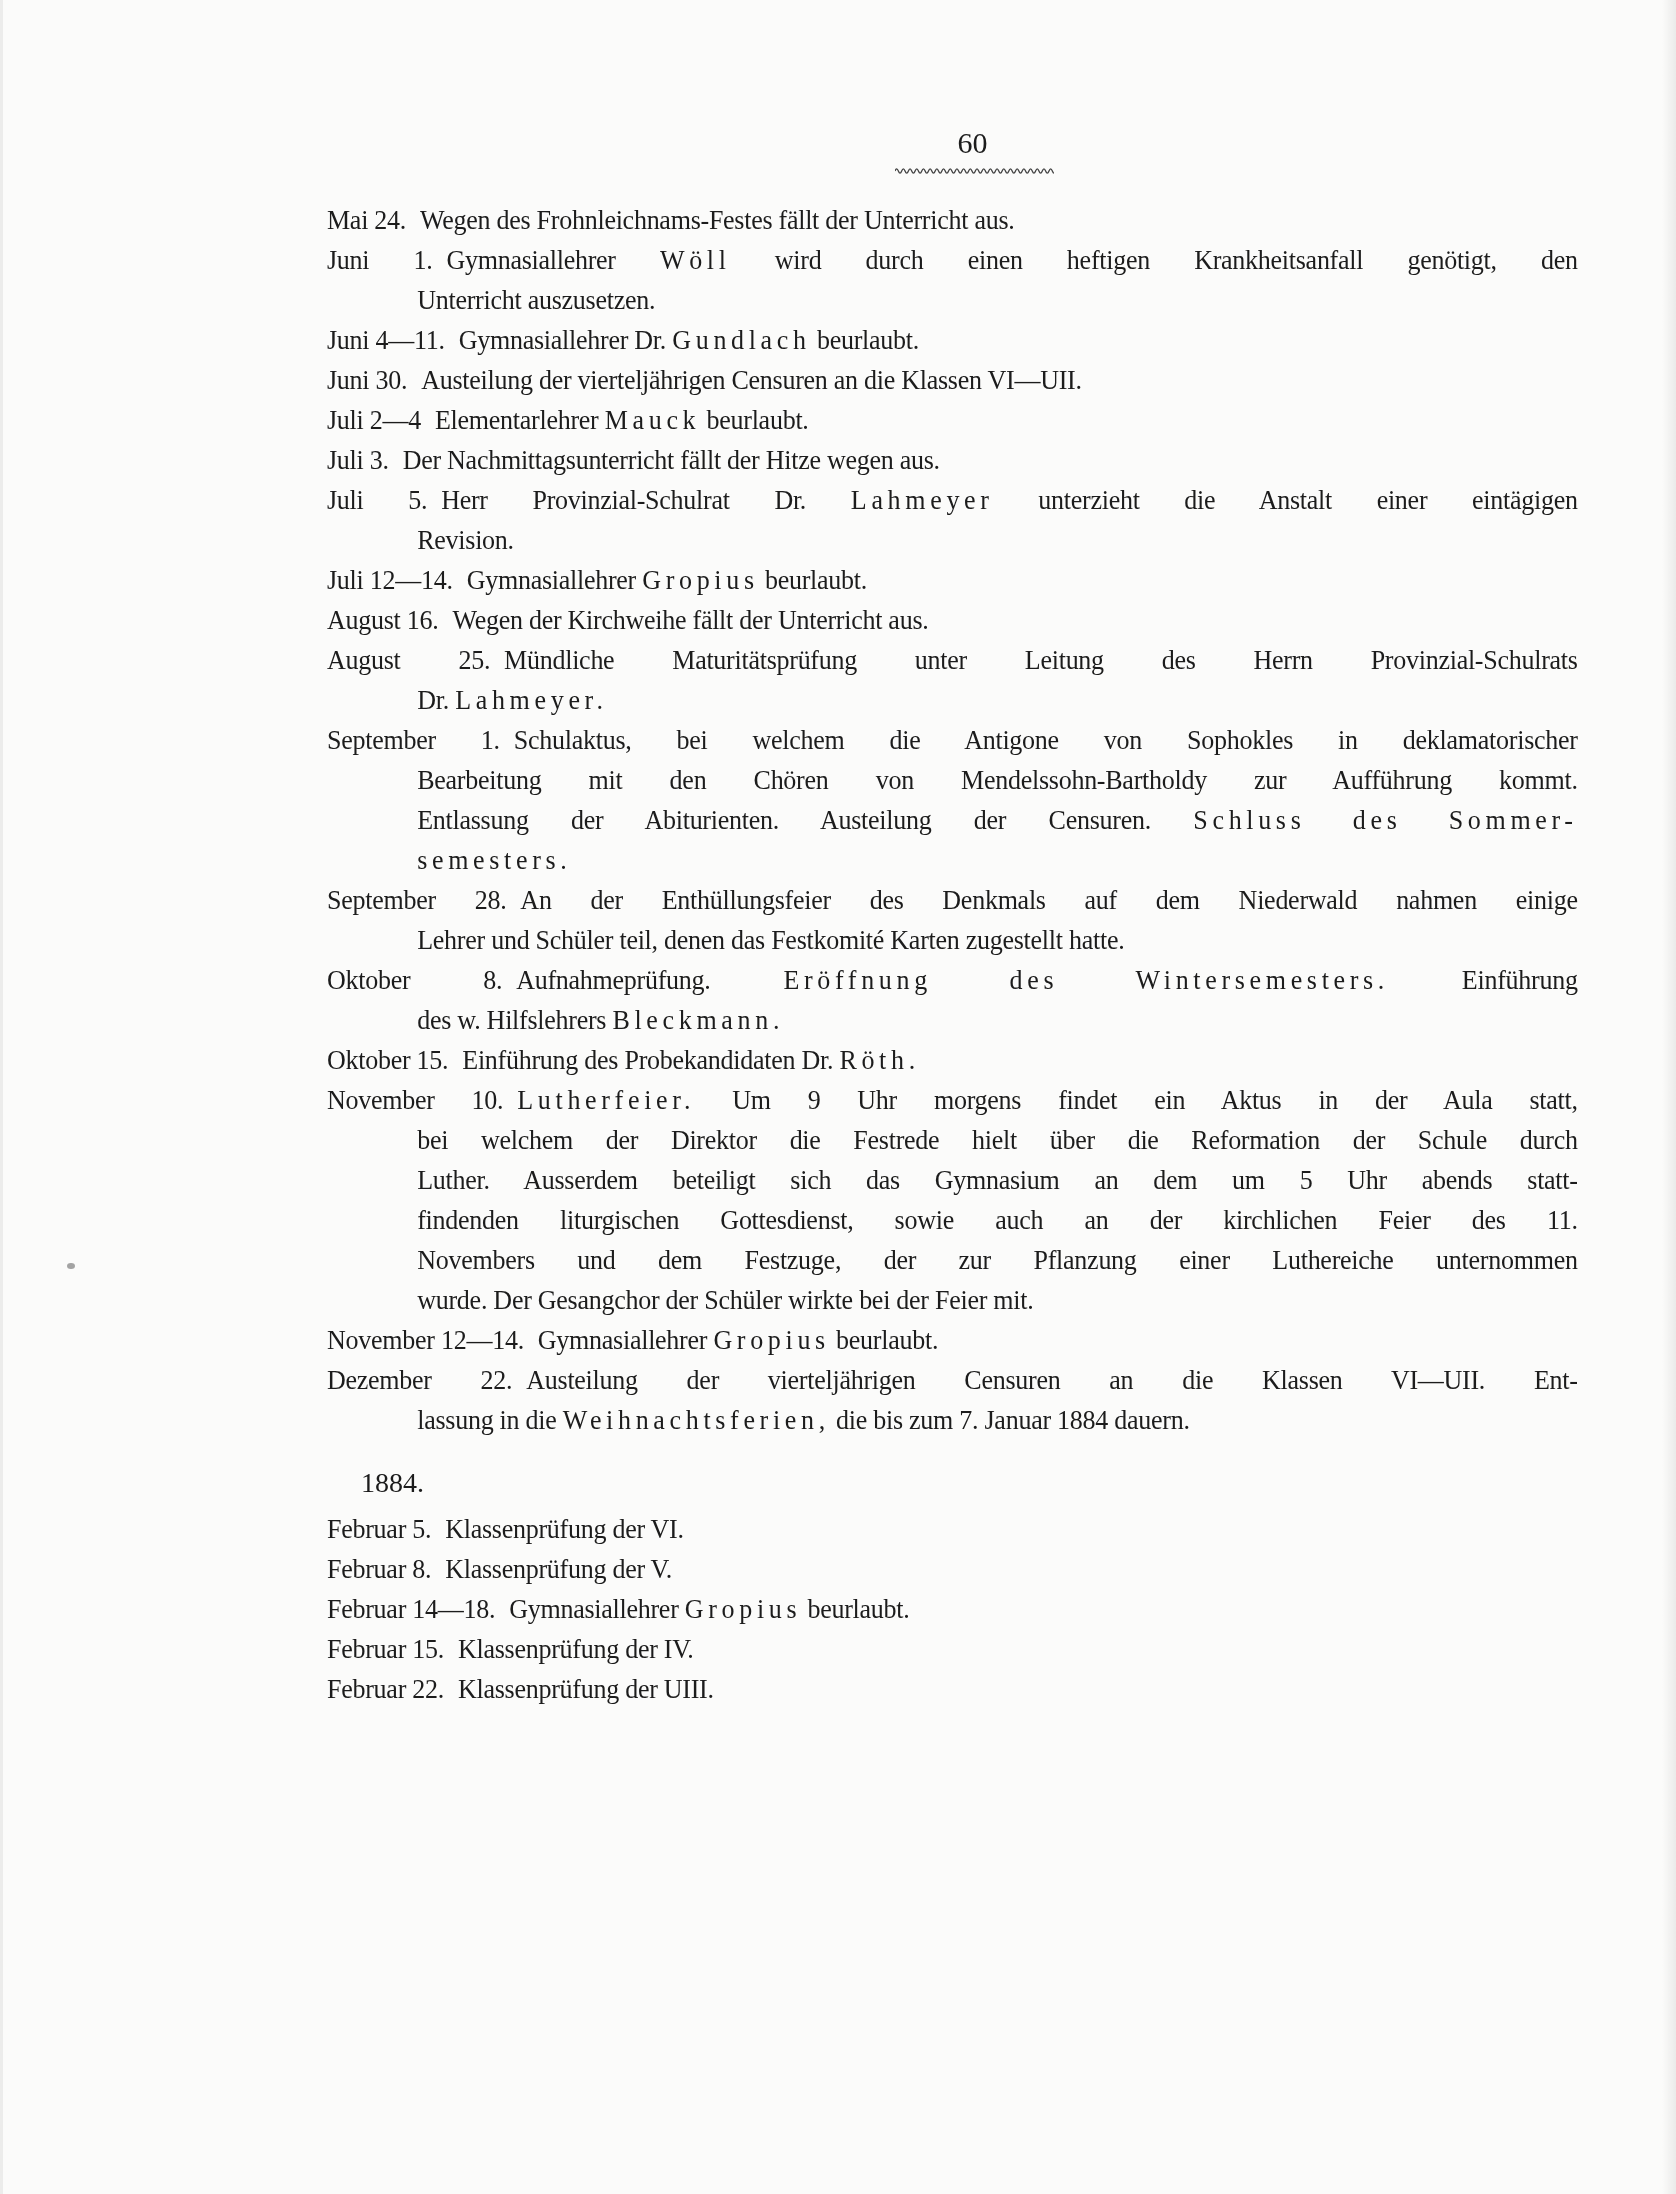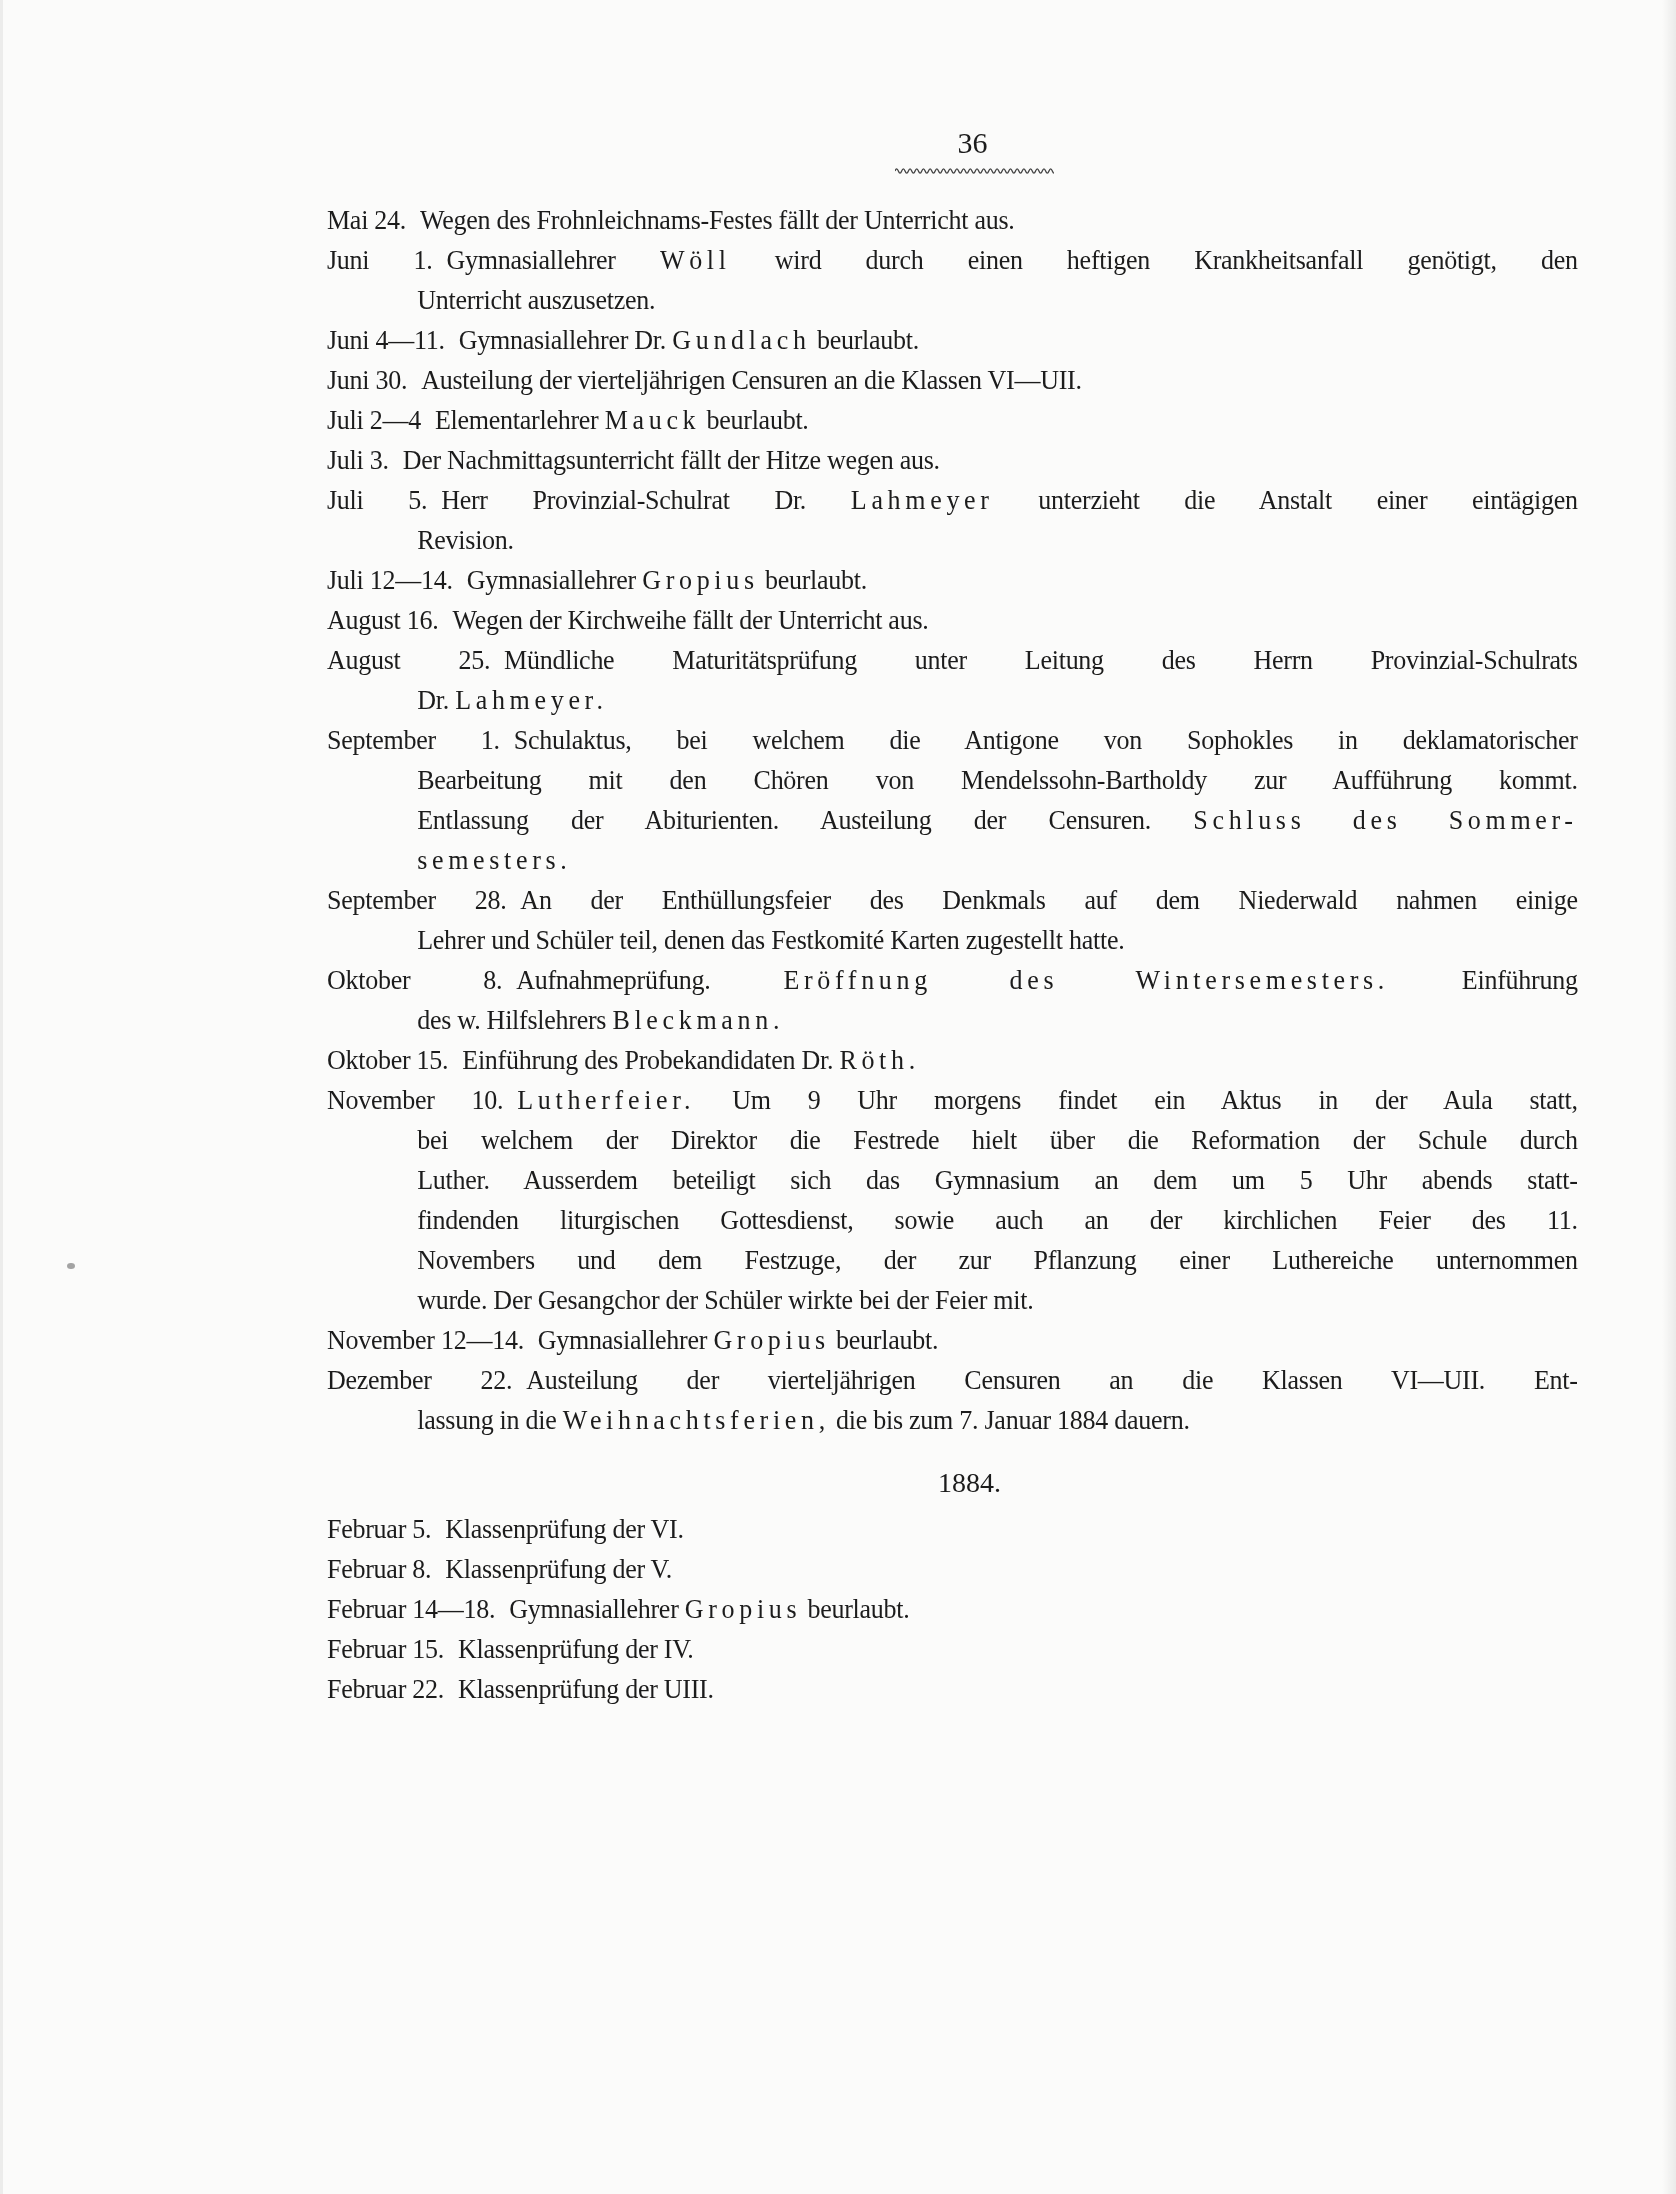--- a/index.html
+++ b/index.html
@@ -27,32 +27,32 @@
   .line {
     height: 40px; line-height: 40px; font-size: 28px; white-space: nowrap;
     text-align: justify; text-align-last: justify; letter-spacing: -0.3px;
     transform: scaleX(0.93); transform-origin: left center; width: 107.5%;
   }
   .line.last { text-align-last: left; }
   .line.cont { padding-left: 97px; box-sizing: border-box; }
   .line .date { margin-right: 15px; }
   .sp { letter-spacing: 5px; }
   .year-heading {
-    height: 52px; line-height: 52px; font-size: 28px; text-align: center;
+    height: 52px; line-height: 52px; font-size: 28px; text-align: left;
     padding-top: 17px; padding-left: 34px;
   }
 </style>
 </head>
 <body>
 
 <div class="page-shade-left"></div>
 <div class="page-shade-right"></div>
 <div class="dust" style="left:67px; top:1263px;"></div>
 
-<div class="page-number">36</div>
+<div class="page-number">60</div>
 <svg class="wavy-rule" viewBox="0 0 190 12" preserveAspectRatio="none">
   <path id="wave" d="M0 6 q2 -5 4 0 t4 0 q2 -5 4 0 t4 0 q2 -5 4 0 t4 0 q2 -5 4 0 t4 0 q2 -5 4 0 t4 0 q2 -5 4 0 t4 0 q2 -5 4 0 t4 0 q2 -5 4 0 t4 0 q2 -5 4 0 t4 0 q2 -5 4 0 t4 0 q2 -5 4 0 t4 0 q2 -5 4 0 t4 0 q2 -5 4 0 t4 0 q2 -5 4 0 t4 0 q2 -5 4 0 t4 0 q2 -5 4 0 t4 0 q2 -5 4 0 t4 0 q2 -5 4 0 t4 0 q2 -5 4 0 t4 0 q2 -5 4 0 t4 0 q2 -5 4 0 t4 0 q2 -5 4 0 t4 0 q2 -5 4 0 t4 0 q2 -5 4 0 t4 0" fill="none" stroke="#444" stroke-width="1.6"></path>
 </svg>
 
 <div class="text-block">
   <div id="section-1883">
       <div>
         <div class="line last"><span class="date">Mai 24.</span><span>Wegen des Frohnleichnams-Festes fällt der Unterricht aus.</span></div>
       </div>
       <div>

